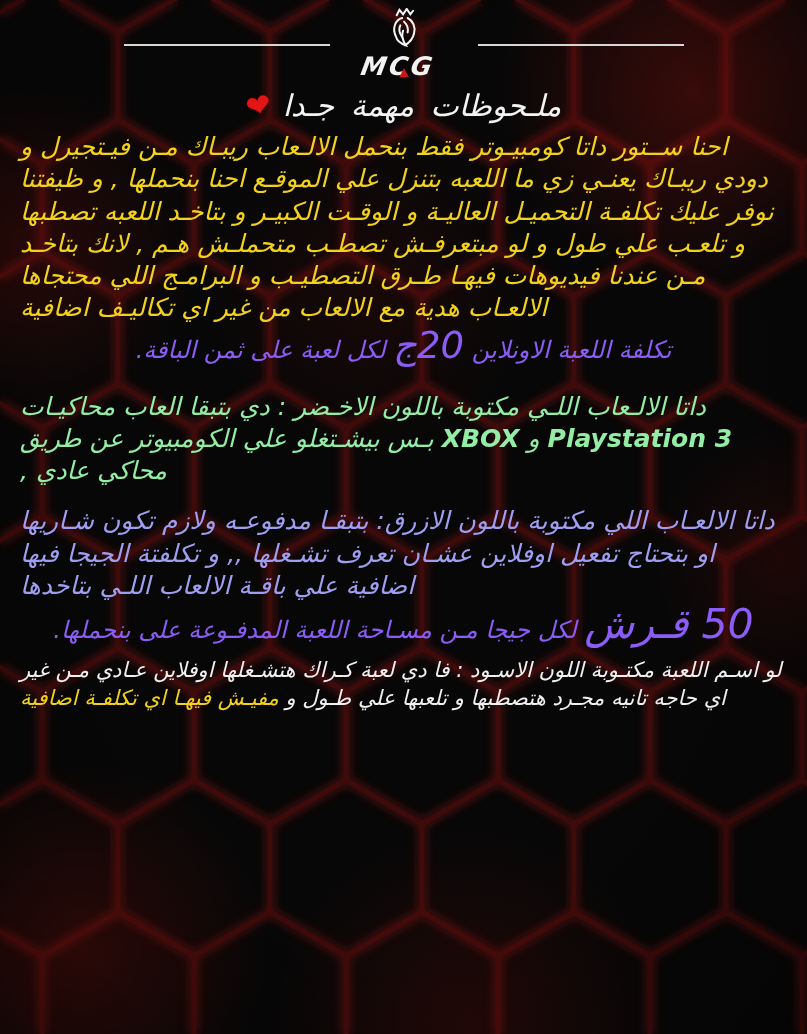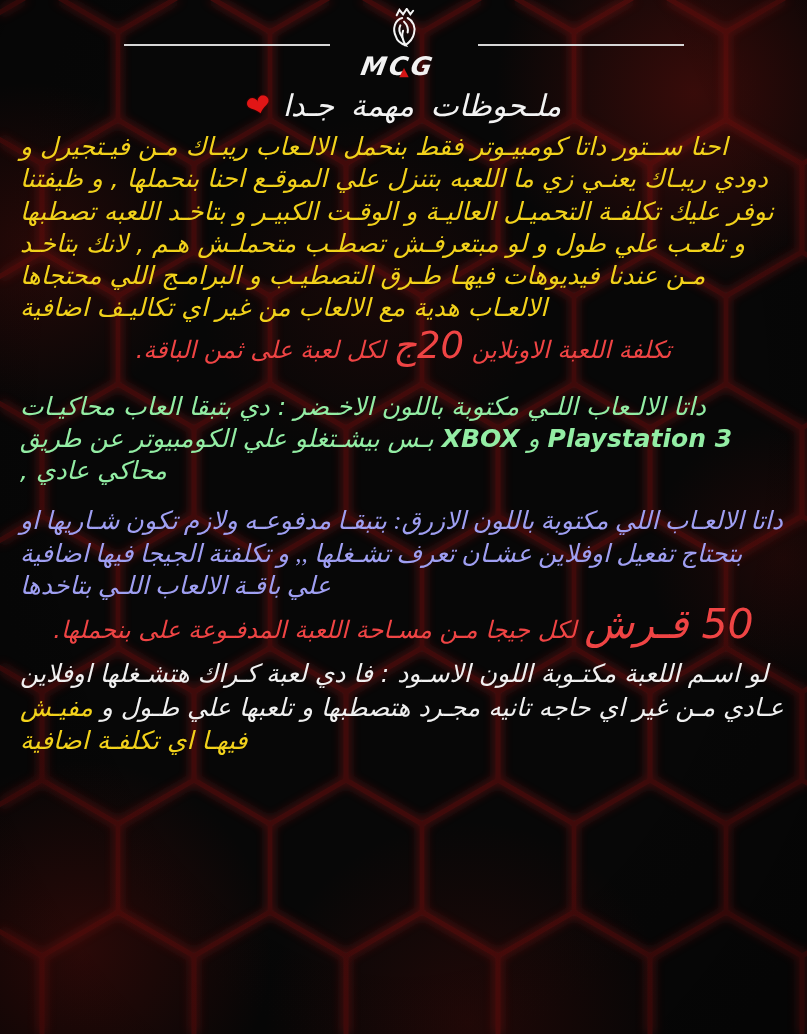--- a/index.html
+++ b/index.html
@@ -37,33 +37,33 @@
   .title-row { display: flex; justify-content: center; align-items: center; gap: 12px; margin-top: 4px; direction: rtl; }
   .title { color: #f3f3f3; font-size: 30px; word-spacing: 7px; letter-spacing: 1px; text-align: center; }
   .heart { font-style: normal; color: #e21616; font-size: 30px; display: inline-block; transform: rotate(-14deg); text-shadow: 0 0 2px #7a0000; }
 
   p { margin: 0; }
   .par { font-size: 25px; line-height: 1.29; direction: rtl; text-align: left; }
   .c-yellow { color: #f2d21b; }
   .c-white  { color: #f0f0f0; }
   .c-red    { color: #e23a3a; }
   .c-green  { color: #93eda4; }
-  .c-blue   { color: #9f9ff2; font-family: Liberation Serif, serif; }
+  .c-blue   { color: #9f9ff2; }
 
   .intro   { margin-top: 8px; }
   .note    { margin-top: 6px; }
   .sec-red   { margin-top: 26px; }
   .sec-green { margin-top: 22px; }
   .sec-blue  { margin-top: 18px; }
 
-  .price { direction: rtl; font-size: 24px; line-height: 1.55; color: #ef4444; margin-top: 2px; }
+  .price { direction: rtl; font-size: 24px; line-height: 1.55; color: #8b5cf6; margin-top: 2px; }
   .price .amount { font-size: 37px; line-height: 1; }
   .price-big .amount { font-size: 41px; }
 
-  .black-par { margin-top: 8px; font-size: 25px; line-height: 1.33; }
+  .black-par { margin-top: 8px; font-size: 21px; line-height: 1.33; }
   .platform { font-weight: bold; }
 </style>
 </head>
 <body>
 
 <div class="poster">
 
   <svg class="bg" width="807" height="1034" viewBox="0 0 807 1034" xmlns="http://www.w3.org/2000/svg">
     <defs>
       <g id="hexcells" fill="none">

